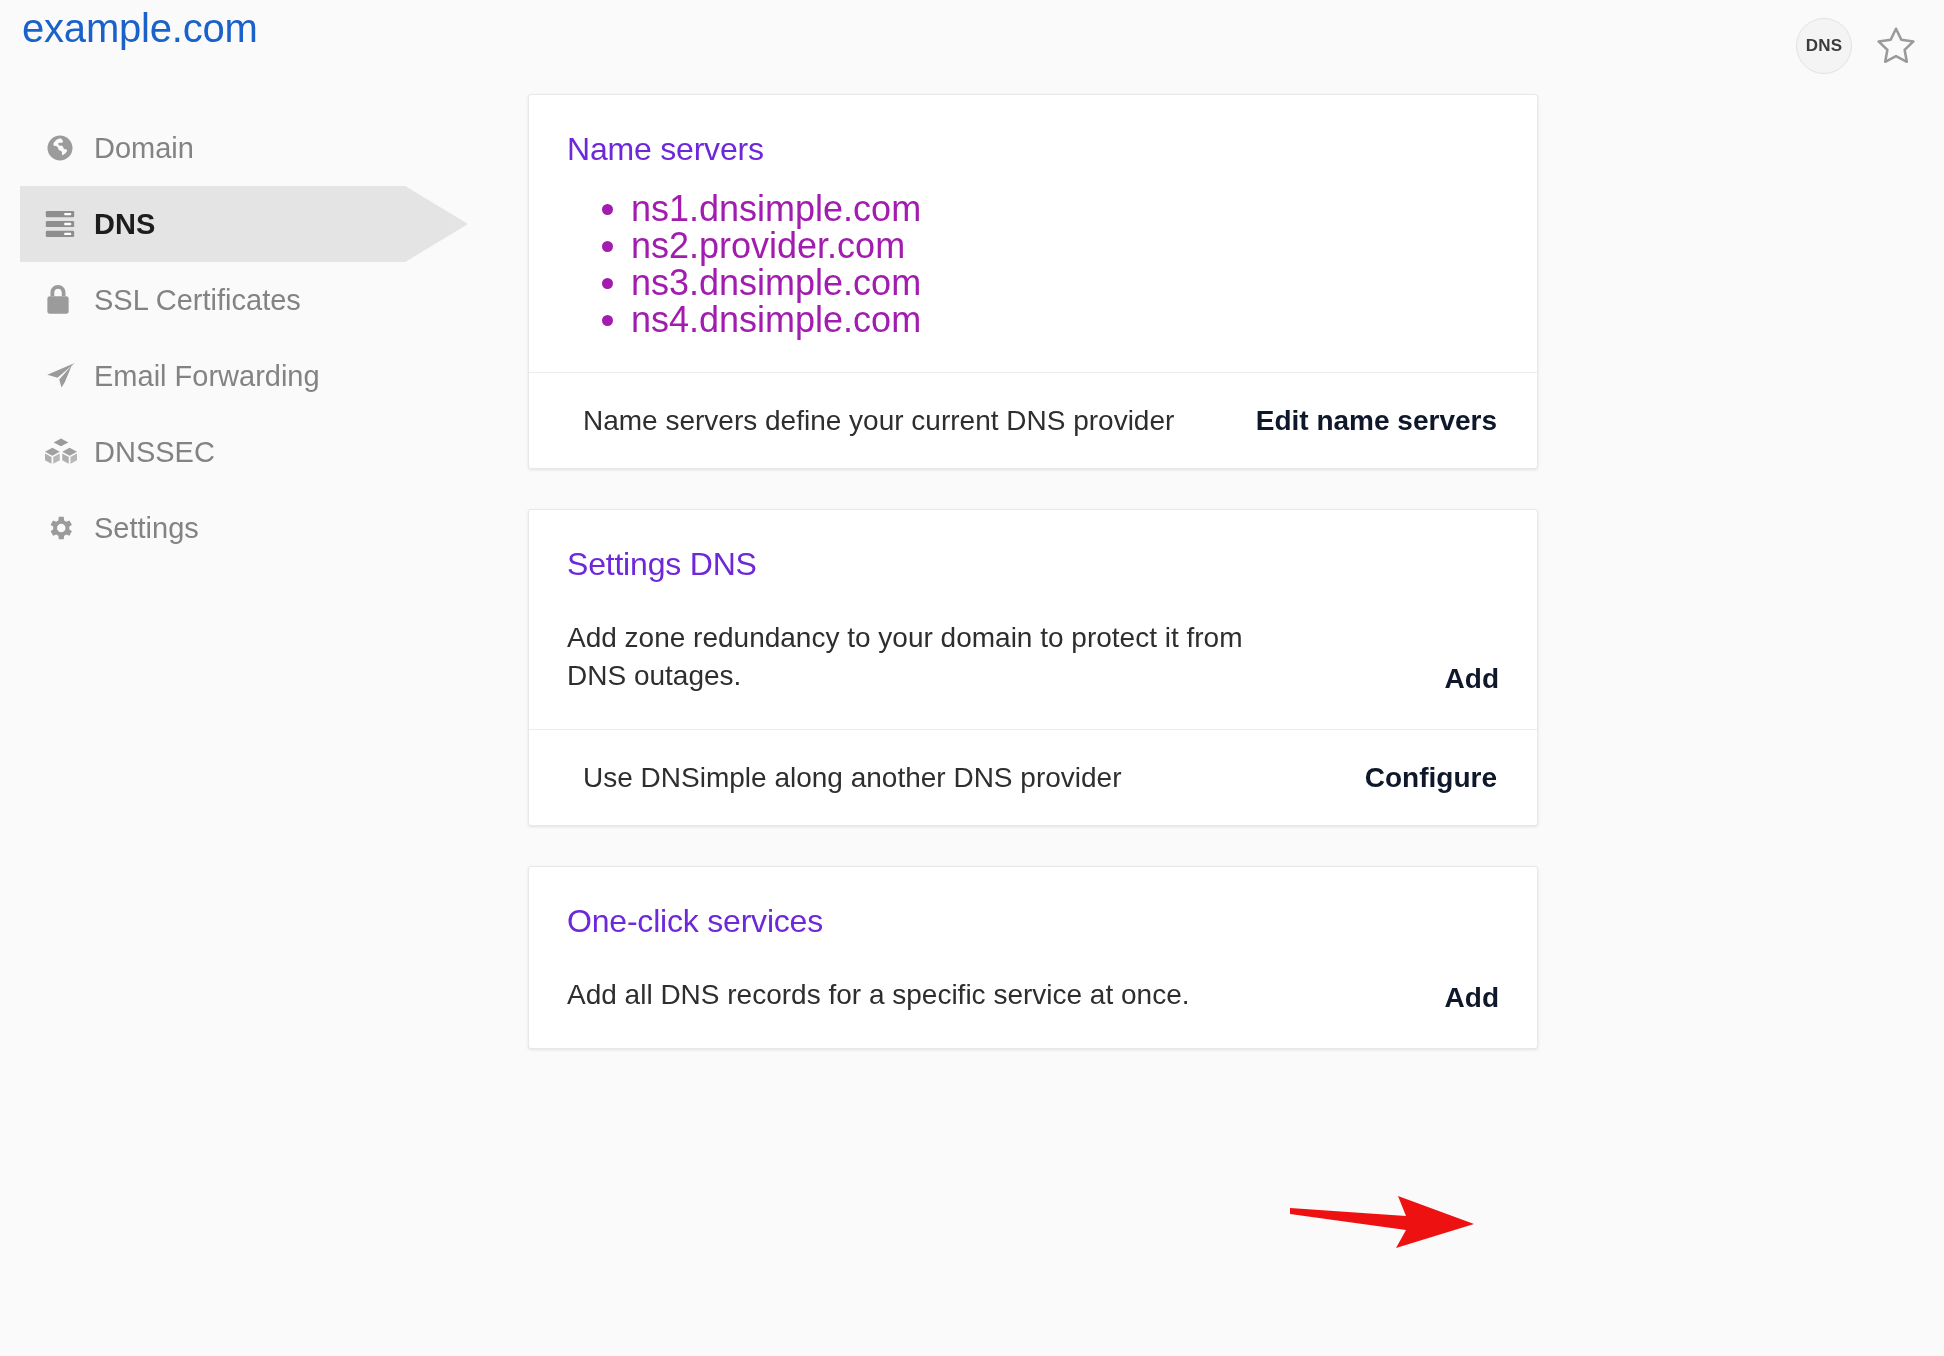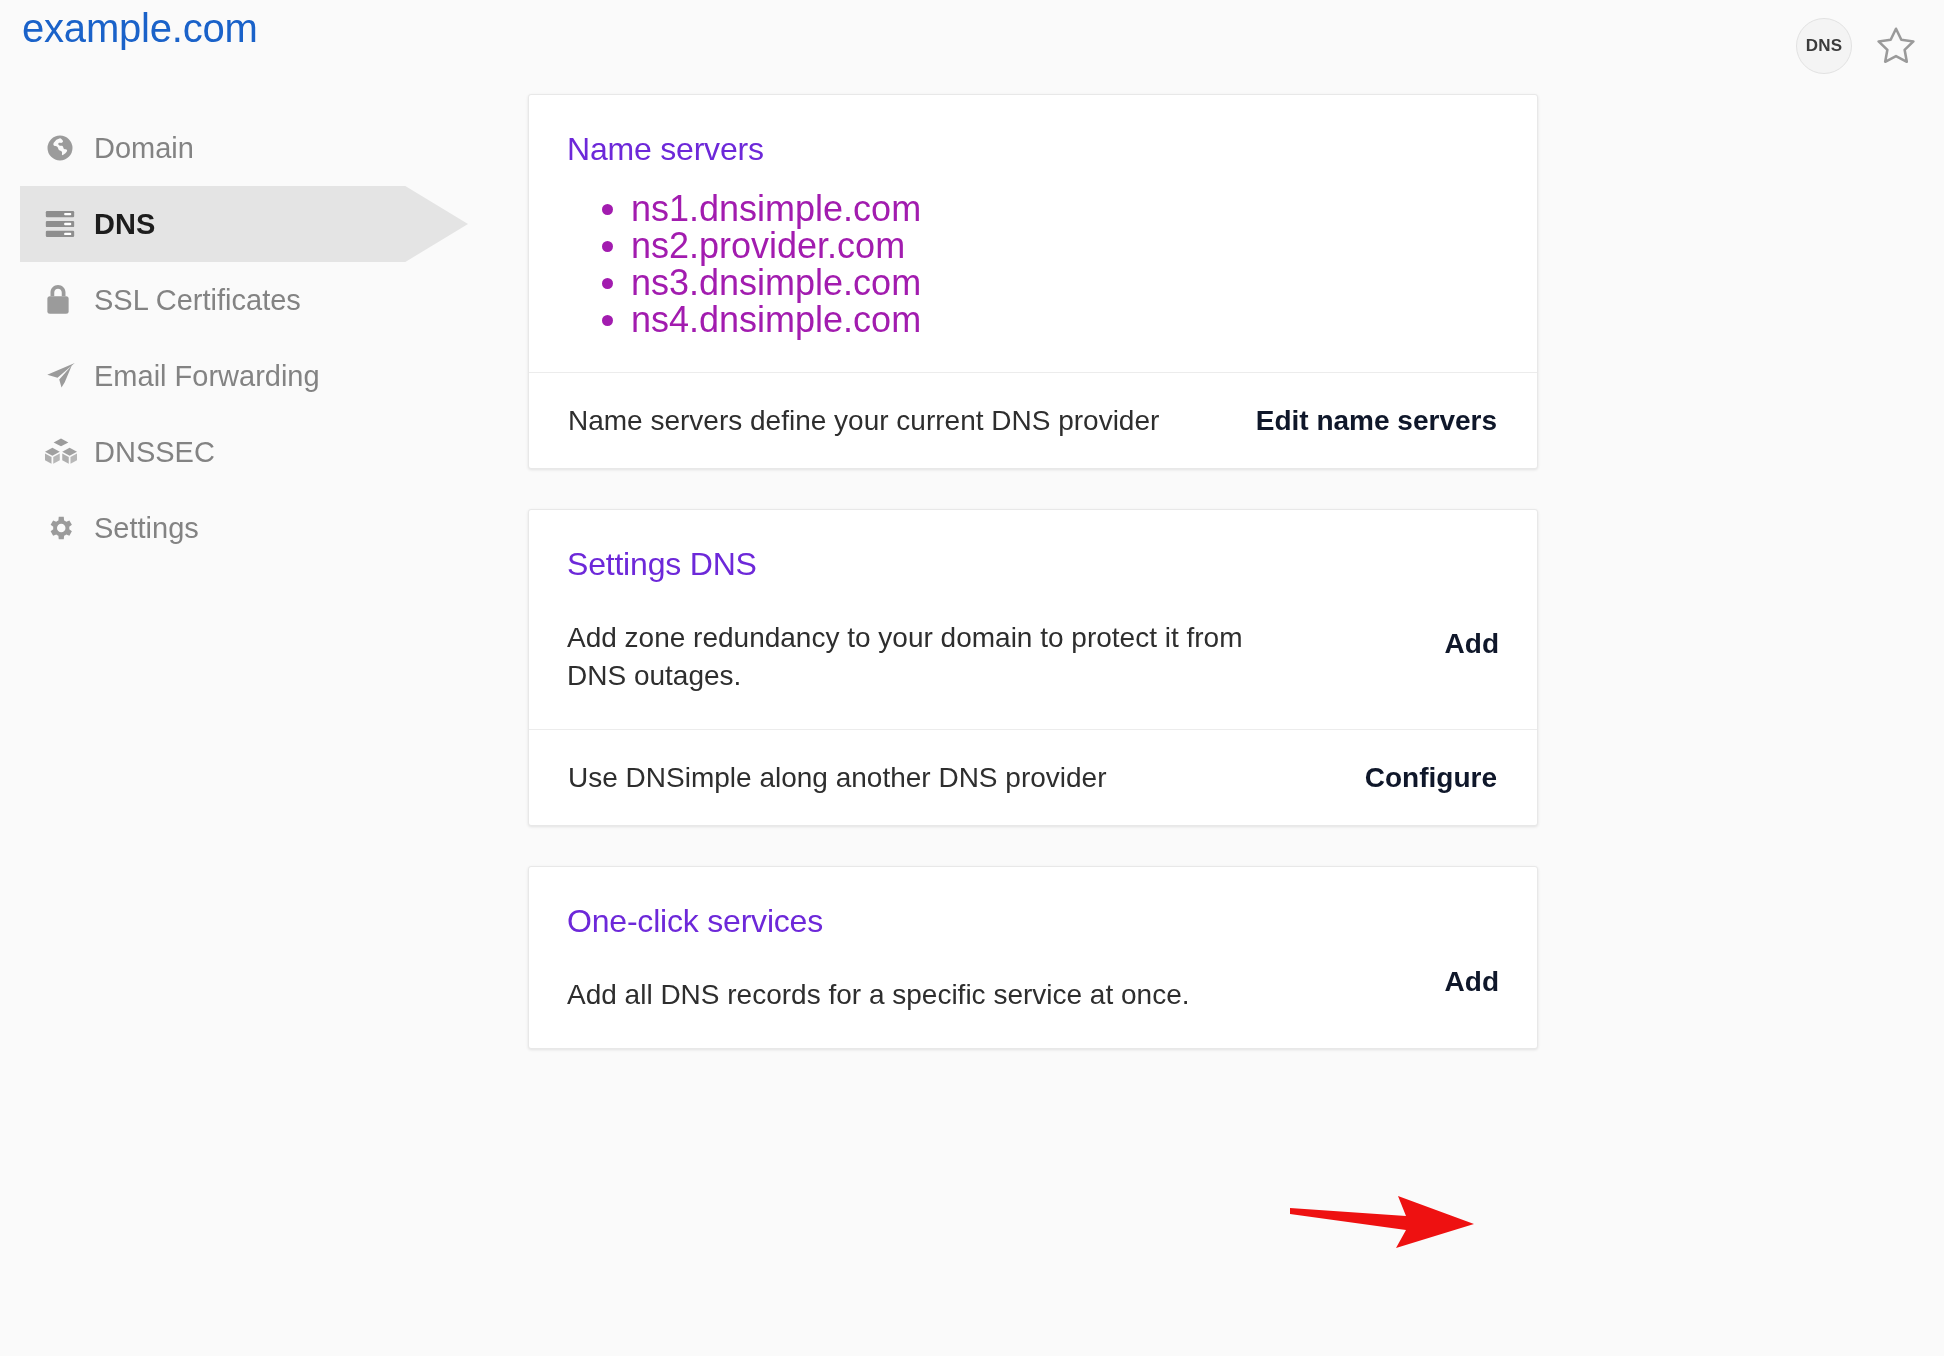--- a/index.html
+++ b/index.html
@@ -140,40 +140,40 @@
     font-size: 28px;
     line-height: 38px;
     color: #2e2e2e;
     margin: 26px 0 0 0;
     max-width: 710px;
   }
   .card-row {
     display: flex;
     align-items: center;
     justify-content: space-between;
-    padding: 26px 40px 26px 39px;
+    padding: 26px 40px 26px 54px;
     border-top: 1px solid #ececec;
     min-height: 96px;
   }
   .card-row .row-text {
     font-size: 28px;
     color: #2e2e2e;
     line-height: 36px;
   }
   .link {
     font-size: 28px;
     font-weight: 700;
     color: #0f172a;
     cursor: pointer;
     white-space: nowrap;
   }
   
   .body-flex {
     display: flex;
-    align-items: center;
+    align-items: flex-end;
     justify-content: space-between;
     gap: 30px;
   }
   .body-flex .card-desc { margin-top: 26px; }
 
   .card-body.compact { padding: 36px 38px 34px 38px; }
 
   
   .red-arrow {
     position: absolute;

